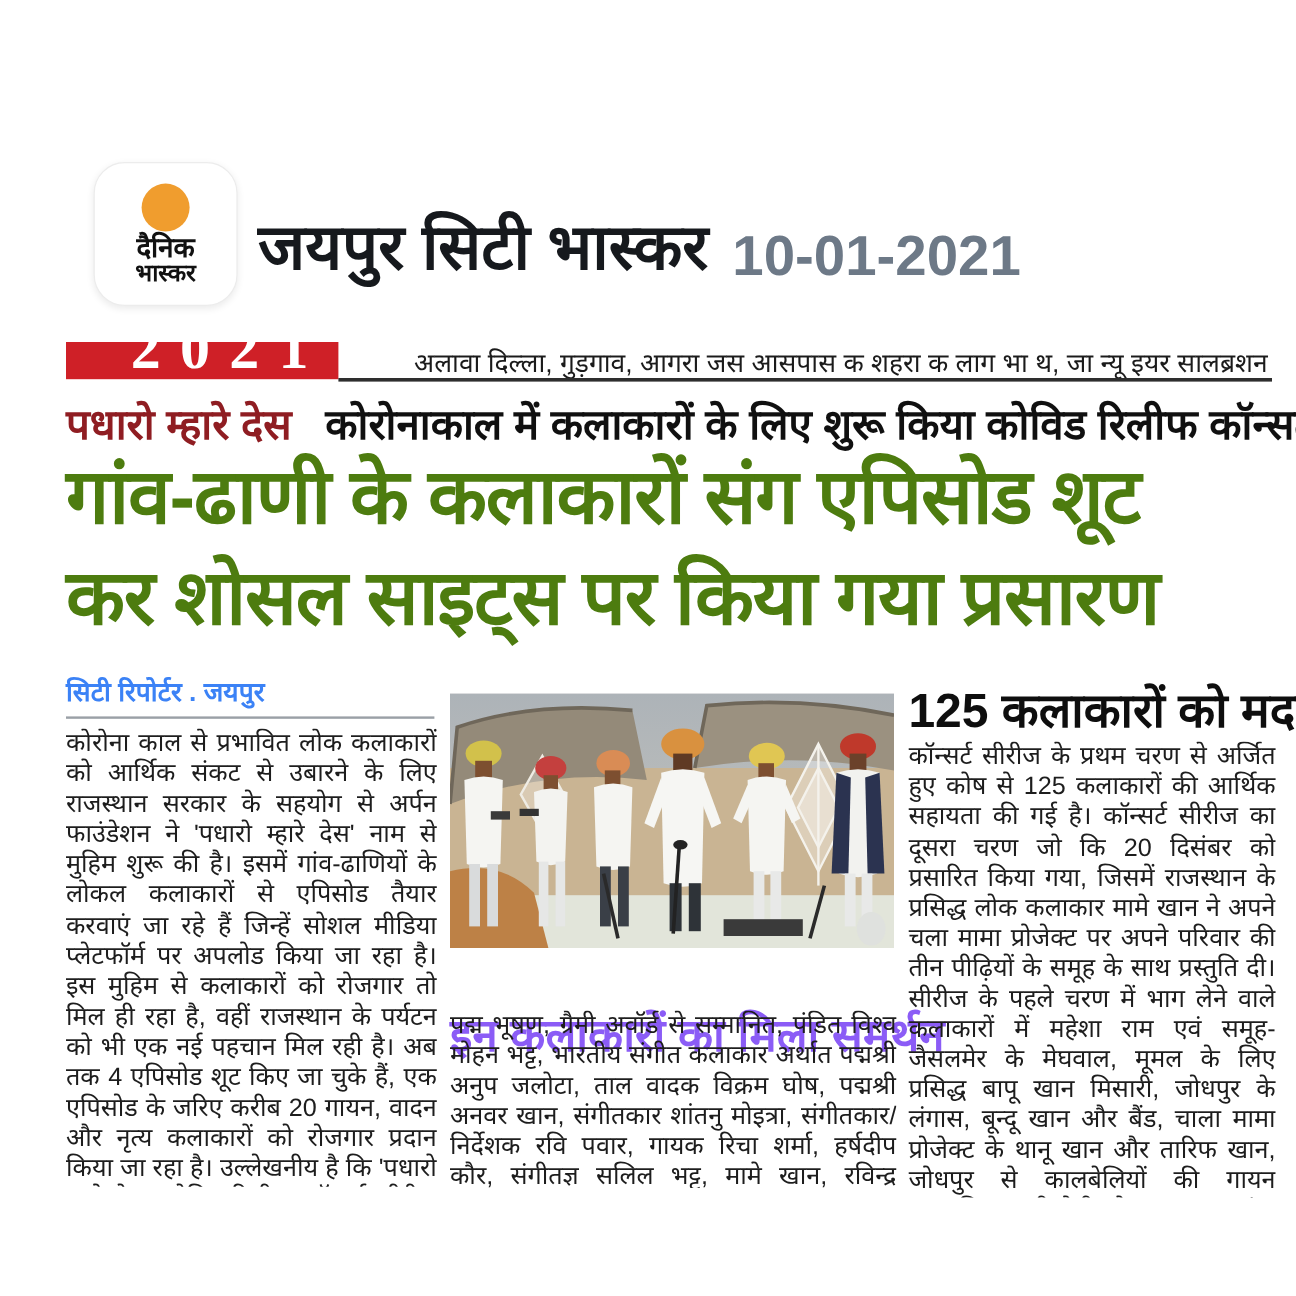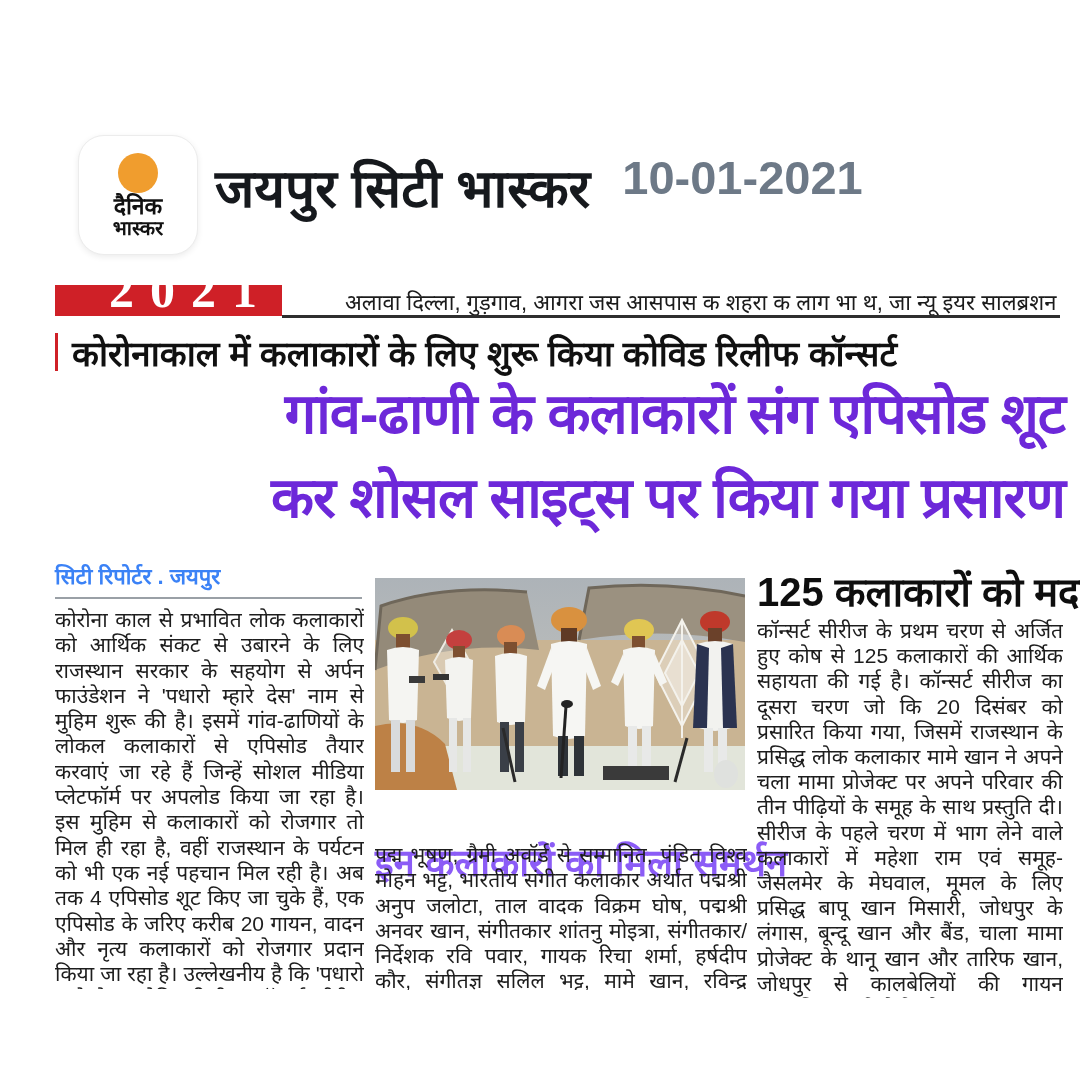--- a/index.html
+++ b/index.html
@@ -13,21 +13,21 @@
     background:#ffffff;border:1px solid #ececec;border-radius:26px;
     box-shadow:0 2px 6px rgba(0,0,0,0.08);
     display:flex;flex-direction:column;align-items:center;justify-content:center;
   }
   .logo-sun{width:40px;height:40px;border-radius:50%;background:#f09d2e;margin-bottom:2px;}
   .logo-txt{font-weight:bold;color:#111;text-align:center;line-height:1.0;}
   .logo-txt .l1{font-size:23px;display:block;}
   .logo-txt .l2{font-size:20px;display:block;}
   .masthead{
     position:absolute;left:215px;top:150px;width:850px;height:90px;
-    display:flex;align-items:flex-start;gap:32px;white-space:nowrap;
+    display:flex;align-items:flex-end;gap:20px;white-space:nowrap;
   }
   .masthead .title{font-size:53px;font-weight:bold;color:#16191d;letter-spacing:0px;}
   .masthead .date{font-size:47px;font-weight:bold;color:#6d7987;}
   
   .year-band{
     position:absolute;left:55px;top:285px;width:227px;height:31px;
     background:#cf2027;overflow:hidden;
   }
   .year-band span{
     position:absolute;left:34px;top:-24px;color:#ffffff;
@@ -44,21 +44,21 @@
   .kicker{
     position:absolute;left:55px;top:328px;width:1010px;height:48px;
     display:flex;align-items:center;gap:14px;white-space:nowrap;
   }
   .kicker .label{font-size:35px;font-weight:bold;color:#8f1d22;}
   .kicker .sep{width:3px;height:38px;background:#cf2027;}
   .kicker .text{font-size:35px;font-weight:bold;color:#101010;}
   
   .headline{
     position:absolute;left:55px;top:372px;width:1010px;
-    font-size:56px;font-weight:800;color:#6d28d9;line-height:84px;letter-spacing:-1px;text-align:right;
+    font-size:64px;font-weight:800;color:#4d7c0f;line-height:84px;letter-spacing:-1px;
   }
   
   .byline{position:absolute;left:55px;top:560px;width:307px;font-size:22px;font-weight:bold;color:#3b82f6;}
   .byline-rule{position:absolute;left:55px;top:597px;width:307px;height:2px;background:#9aa0a6;}
   .body-text{
     font-size:21px;line-height:25.3px;color:#1d1d1d;text-align:justify;
   }
   .left-body{position:absolute;left:55px;top:607px;width:309px;height:382px;overflow:hidden;}
   .photo{
     position:absolute;left:375px;top:578px;width:370px;height:212px;overflow:hidden;background:#b3b7ba;
@@ -87,20 +87,21 @@
 
   <div class="year-band">
     <span>2021</span>
   </div>
   <div class="cutoff-line">
     <span>अलावा दिल्ला, गुड़गाव, आगरा जस आसपास क शहरा क लाग भा थ, जा न्यू इयर सालब्रशन क लिए एकासटा आए थ</span>
   </div>
   <div class="strip-rule"></div>
 
   <div class="kicker">
+    <span class="label">पधारो म्हारे देस</span>
     <span class="sep"></span>
     <span class="text">कोरोनाकाल में कलाकारों के लिए शुरू किया कोविड रिलीफ कॉन्सर्ट</span>
   </div>
 
   <div class="headline">
     <div>गांव-ढाणी के कलाकारों संग एपिसोड शूट</div>
     <div>कर शोसल साइट्स पर किया गया प्रसारण</div>
   </div>
 
   <div class="byline">सिटी रिपोर्टर . जयपुर</div>

